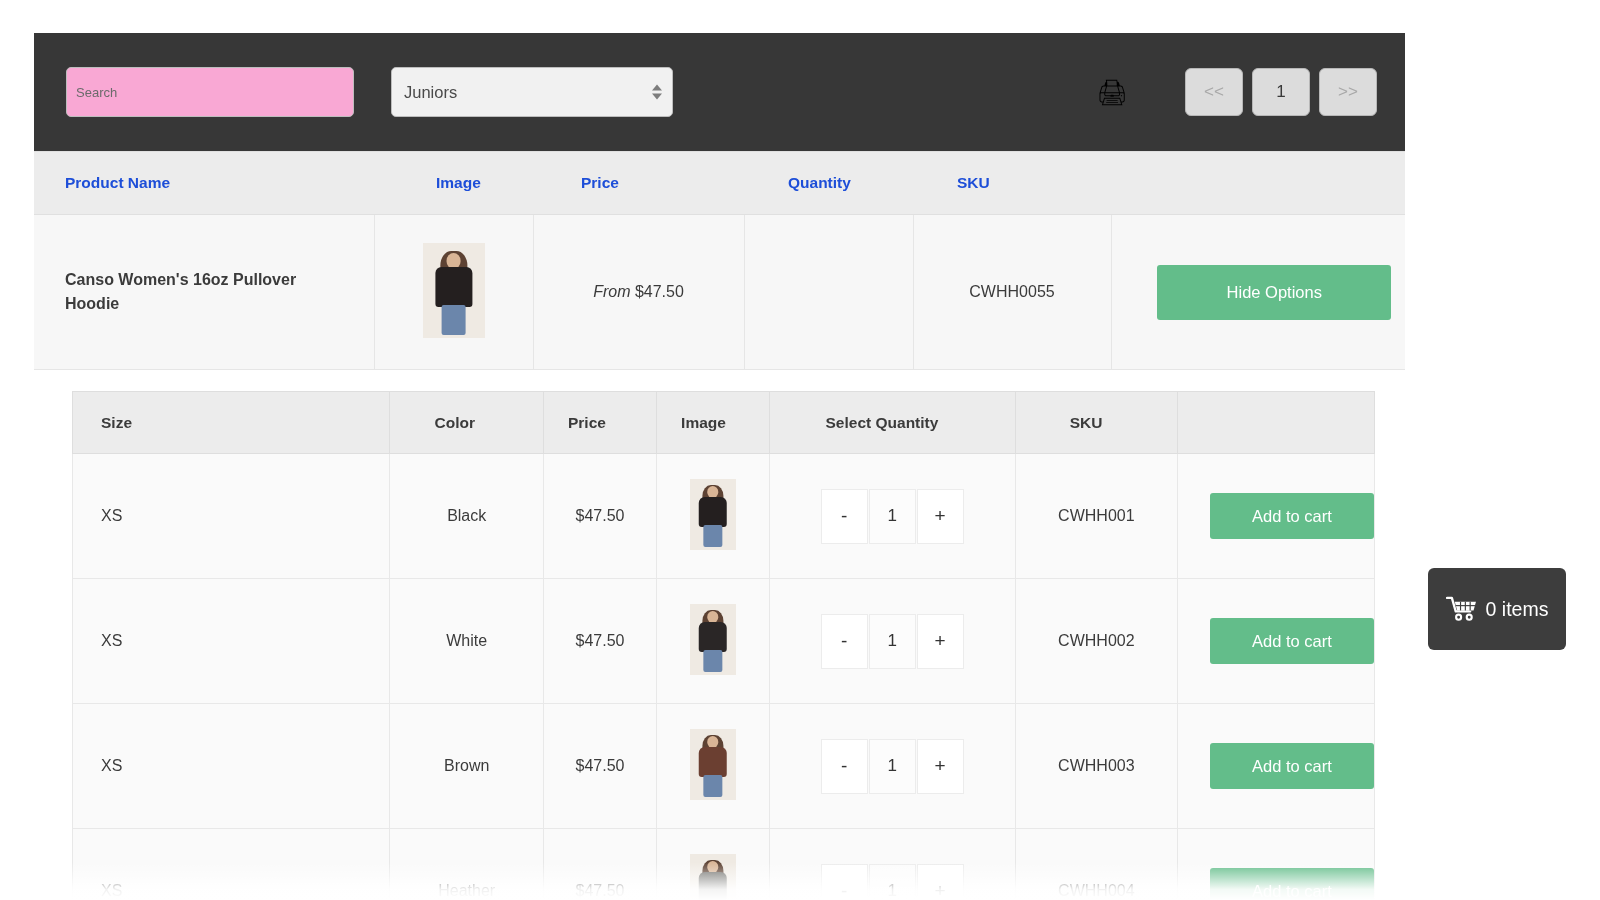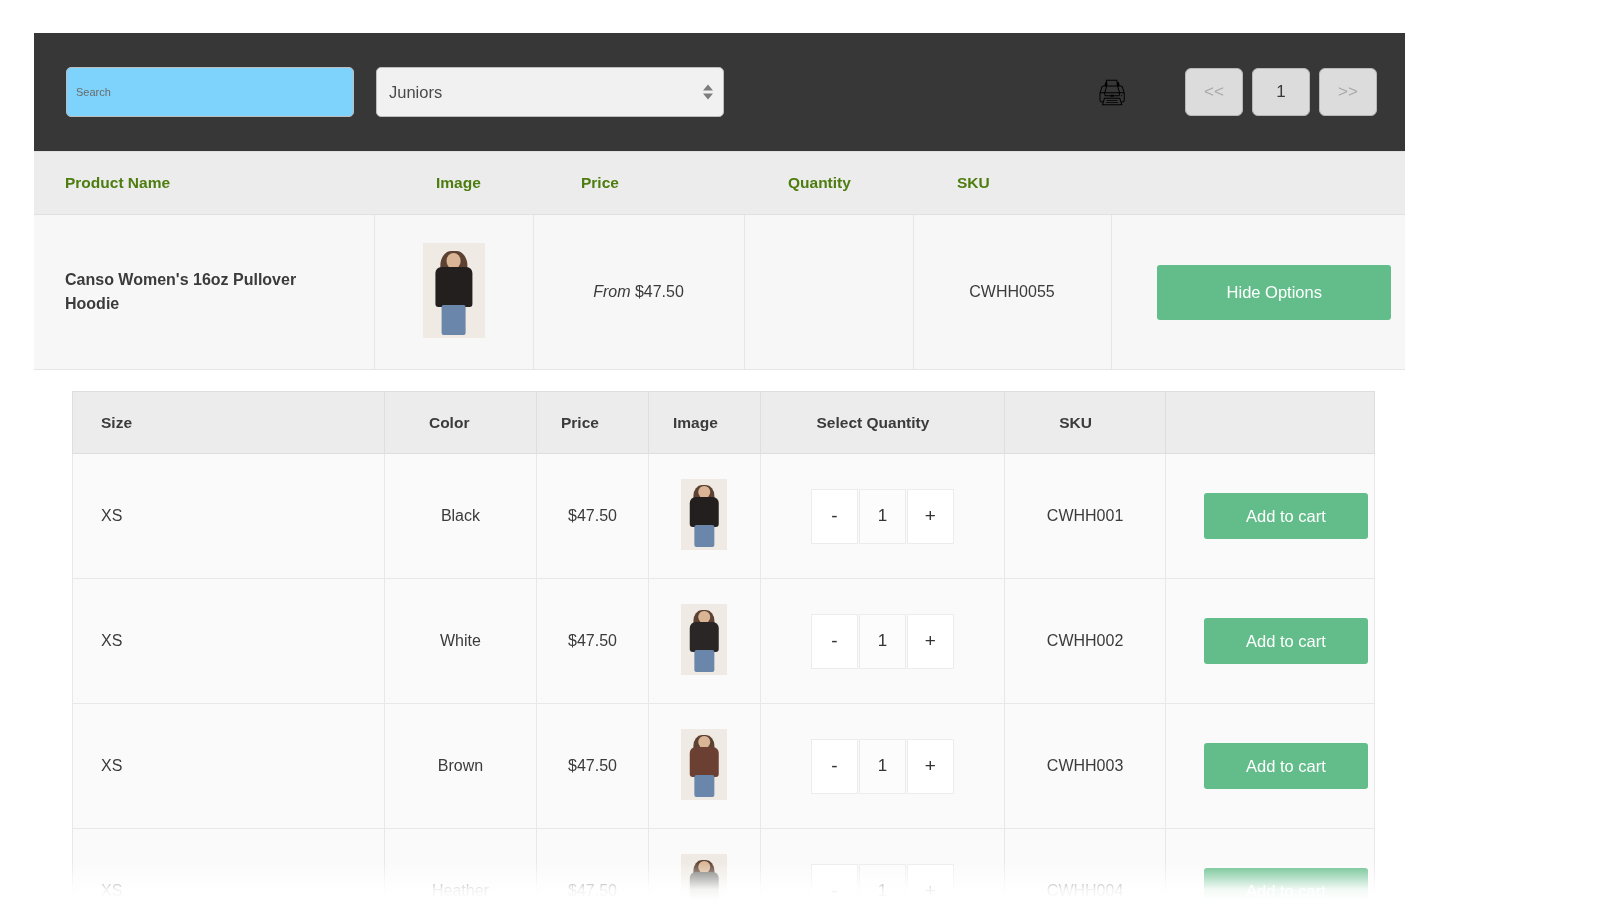--- a/index.html
+++ b/index.html
@@ -15,30 +15,30 @@
   .toolbar {
     position: absolute; left: 34px; top: 33px;
     width: 1371px; height: 118px;
     background: #373737;
     display: flex; align-items: center;
   }
   .search-input {
     margin-left: 32px;
     width: 288px; height: 50px;
     border: 1px solid #bdbdbd; border-radius: 5px;
-    background: #7dd3fc;
-    font-family: "Liberation Sans", sans-serif;
-    font-size: 11px; color: #555;
+    background: #f9a8d4;
+    font-family: "Liberation Sans", sans-serif;
+    font-size: 13px; color: #555;
     padding: 0 9px; outline: none;
   }
   .search-input::placeholder { color: #6b6b6b; }
 
   .cat-select-wrap {
-    margin-left: 22px; position: relative;
-    width: 348px; height: 50px;
+    margin-left: 37px; position: relative;
+    width: 282px; height: 50px;
   }
   .cat-select {
     width: 100%; height: 100%;
     border: 1px solid #bdbdbd; border-radius: 5px;
     background: #f1f1f1;
     font-family: "Liberation Sans", sans-serif;
     font-size: 16.5px; color: #4a4a4a;
     padding: 0 30px 0 12px;
     -webkit-appearance: none; appearance: none;
     outline: none; cursor: pointer;
@@ -80,21 +80,21 @@
   .main-table {
     position: absolute; left: 34px; top: 151px;
     width: 1371px;
     border-collapse: collapse;
     background: #ffffff;
   }
   .main-table th {
     background: #ececec;
     border: 1px solid #e0e0e0;
     border-left: none; border-right: none;
-    font-size: 15.5px; color: #4d7c0f; font-weight: bold;
+    font-size: 15.5px; color: #1d4ed8; font-weight: bold;
     text-align: left; padding: 22px 0 22px 0;
     height: 62px;
   }
   .main-table td {
     background: #f7f7f7;
     border: 1px solid #e6e6e6;
     font-size: 16px; color: #3b3b3b;
     height: 155px; vertical-align: middle;
   }
   .main-table tr td:first-child { border-left: none; }
@@ -180,21 +180,21 @@
   .var-table th {
     background: #ececec;
     border: 1px solid #dedede;
     font-size: 15.5px; font-weight: bold; color: #3b3b3b;
     text-align: left; height: 62px; padding: 0;
   }
   .var-table td {
     background: #fafafa;
     border: 1px solid #e8e8e8;
     font-size: 16px; color: #3b3b3b;
-    height: 125px; vertical-align: middle; padding: 6px;
+    height: 125px; vertical-align: middle; padding: 0;
   }
   .v-size  { width: 327px; margin-top: 17px; }
   .v-color { width: 156px; }
   .v-price { width: 115px; }
   .v-img   { width: 114px; }
   .v-qty   { width: 250px; }
   .v-sku   { width: 165px; }
   .v-act   { width: 192px; }
 
   .vth-size  { padding-left: 28px !important; }
@@ -383,14 +383,27 @@
             </td>
             <td class="v-sku tc">CWHH004</td>
             <td class="v-act tc"><button class="btn-green btn-cart">Add to cart</button></td>
           </tr>
         </tbody>
     </table>
   </div>
 
   <div class="fade-mask"></div>
 
+  <div class="cart-widget">
+    <svg class="cart-icon" viewBox="0 0 32 27">
+      <path d="M1 2 h5 l4 14 h15" fill="none" stroke="#ffffff" stroke-width="2.4" stroke-linecap="round" stroke-linejoin="round"></path>
+      <path d="M9 6 h22 l-2.5 9 h-17 Z" fill="#ffffff"></path>
+      <line x1="15" y1="6" x2="15" y2="15" stroke="#3d3d3d" stroke-width="1.2"></line>
+      <line x1="20" y1="6" x2="20" y2="15" stroke="#3d3d3d" stroke-width="1.2"></line>
+      <line x1="25" y1="6" x2="25" y2="15" stroke="#3d3d3d" stroke-width="1.2"></line>
+      <line x1="10" y1="10" x2="30" y2="10" stroke="#3d3d3d" stroke-width="1.2"></line>
+      <circle cx="13" cy="22" r="2.6" fill="none" stroke="#ffffff" stroke-width="2.2"></circle>
+      <circle cx="24" cy="22" r="2.6" fill="none" stroke="#ffffff" stroke-width="2.2"></circle>
+    </svg>
+    <span class="cart-count">0 items</span>
+  </div>
 
 </div>
 
 </body></html>

